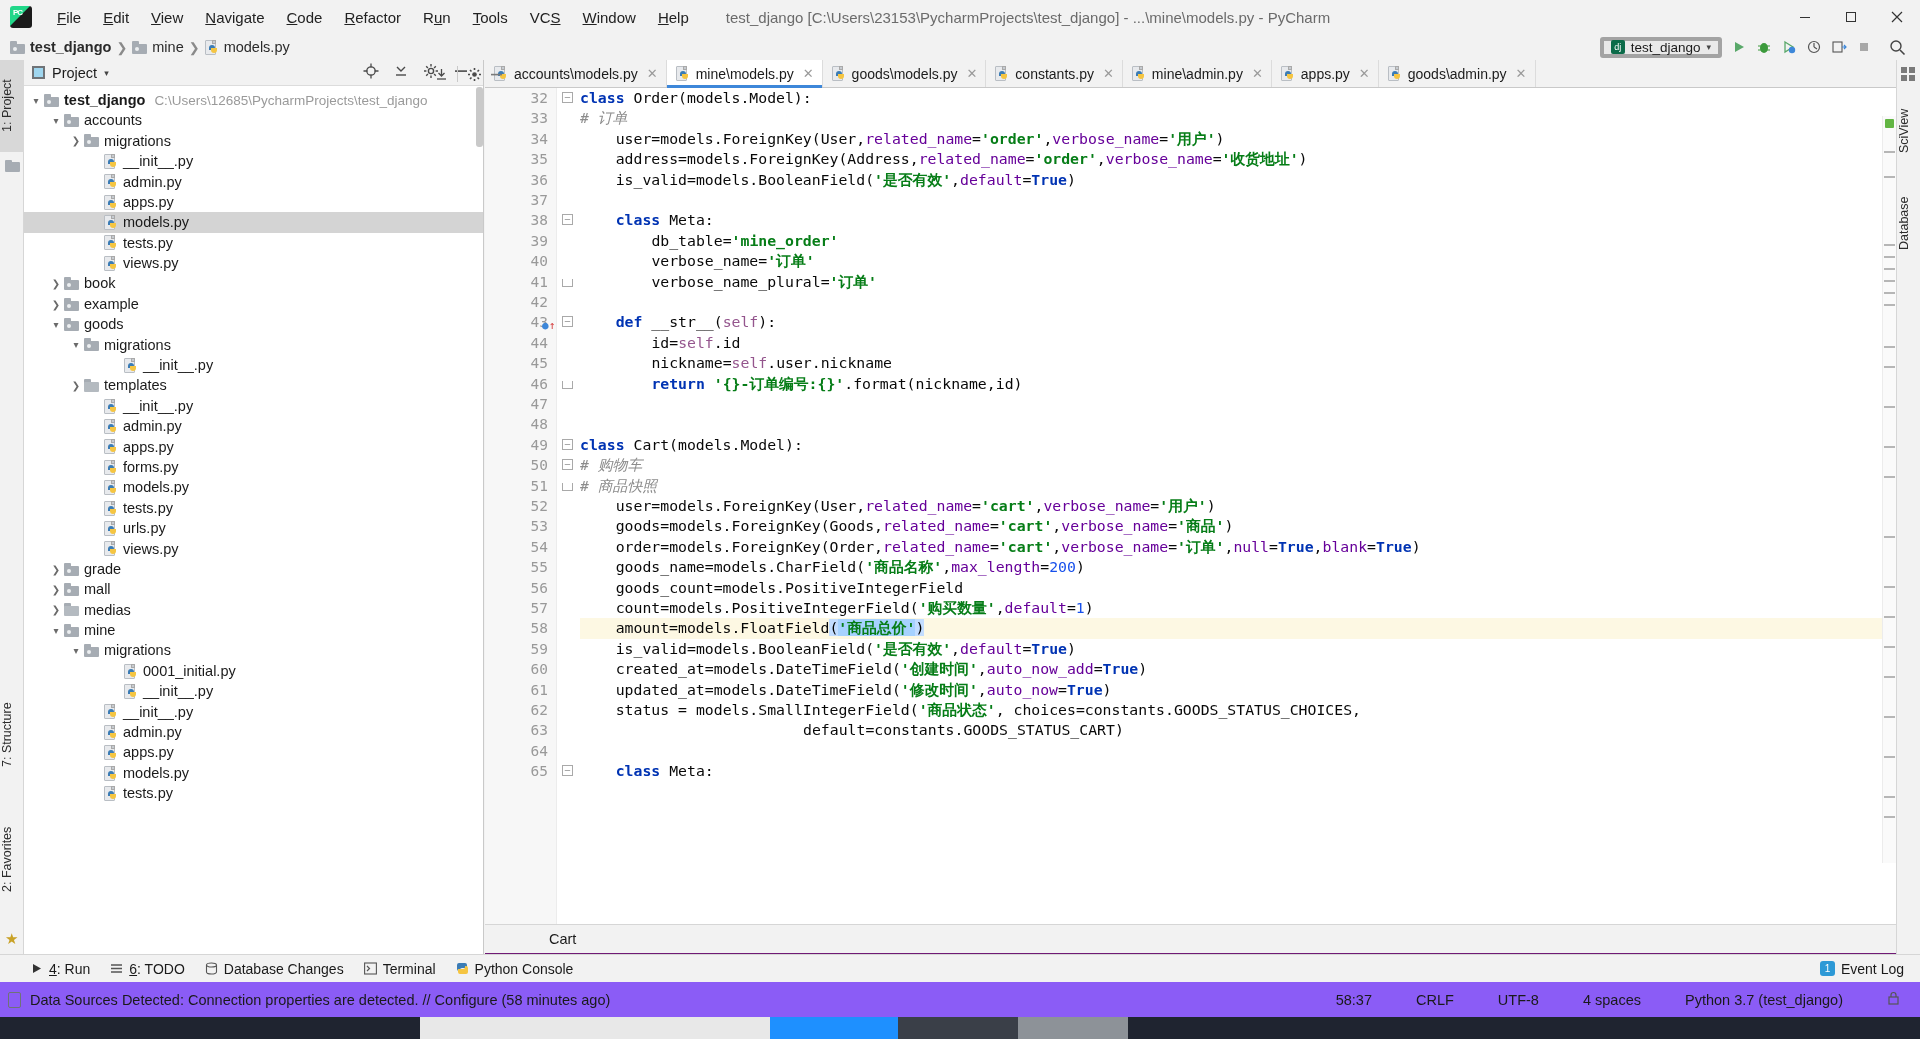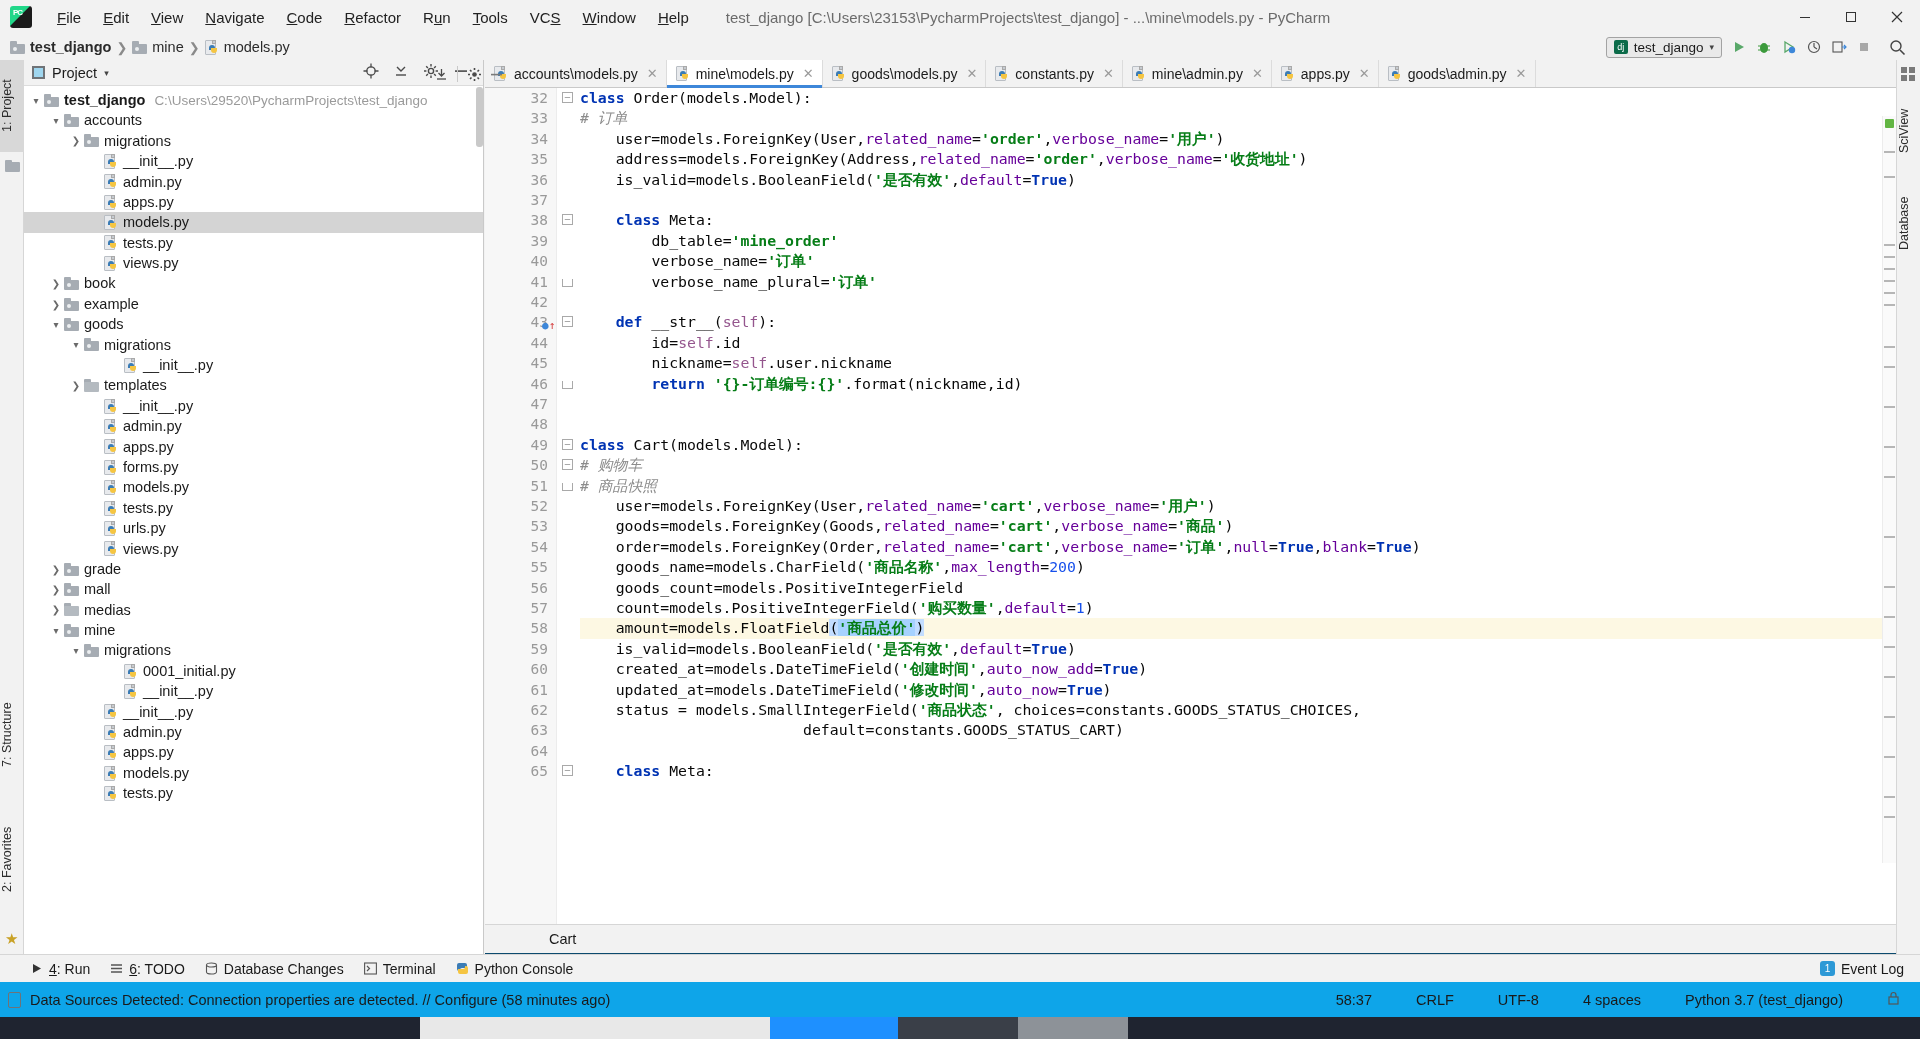--- a/index.html
+++ b/index.html
@@ -90,21 +90,21 @@
   .trow.sel { background:#d4d4d4; }
   .trow .arrow { width:16px; text-align:center; color:#6a6a6a; font-size:10px; flex:0 0 16px; }
   .trow .arrow.none { color:transparent; }
   .trow .ico { margin-right:5px; display:inline-flex; }
   .trow .lbl { line-height:1; }
   .trow .lbl.bold { font-weight:bold; }
   .trow .path { color:#9a9a9a; margin-left:9px; font-size:13.5px; }
   .proj-scroll{ position:absolute; right:0px; top:27px; width:7px; height:60px; background:#c9c9c9; border-radius:3px;}
 
   
-  .editor-wrap { position:absolute; left:485px; top:60px; right:24px; height:925px; background:#0c4a6e; }
+  .editor-wrap { position:absolute; left:485px; top:60px; right:24px; height:925px; background:#701a75; }
   .tabbar {
     height:28px; background:#f2f2f2; display:flex; align-items:stretch;
     border-bottom:1px solid #c9c9c9;
   }
   .etab {
     display:flex; align-items:center; padding:0 8px 0 9px; gap:6px;
     font-size:14px; color:#1b1b1b; border-right:1px solid #dcdcdc;
     background:#f2f2f2; position:relative; white-space:nowrap;
   }
   .etab.active { background:#ffffff; }
@@ -165,21 +165,21 @@
     font-size:14px; color:#1a1a1a;
   }
   .toolwin .tw { display:flex; align-items:center; gap:6px; white-space:nowrap; }
   .toolwin .tw u { text-decoration: underline; }
   .toolwin .right { margin-left:auto; display:flex; align-items:center; gap:8px; padding-right:16px; }
   .evtlog{ display:flex; align-items:center; gap:6px; }
   .evtlog .dot{ width:15px;height:15px;background:#2d99d6;border-radius:3px;color:#fff;font-size:10px;text-align:center;line-height:15px;}
 
   .statusbar {
     position:absolute; left:0; bottom:22px; width:1920px; height:35px;
-    background:#0ea5e9; display:flex; align-items:center; padding-left:8px;
+    background:#8b5cf6; display:flex; align-items:center; padding-left:8px;
     font-size:14.5px; color:#1a1a1a;
   }
   .statusbar .msgicon{ width:13px;height:16px;border:1px solid #6f7377;border-radius:2px;margin-right:9px;}
   .statusbar .right { margin-left:auto; display:flex; align-items:center; gap:44px; padding-right:20px; }
   .taskbar{
     position:absolute; left:0; bottom:0; width:1920px; height:22px;
     background:#1f2430;
   }
   .tb-seg{ position:absolute; top:0; height:22px; }
 
@@ -249,21 +249,21 @@
       <span class="py-ico">
           <span class="page"></span>
           <span class="fold"></span>
           <span class="snake1"></span>
           <span class="snake2"></span>
         </span>
       <span class="name">models.py</span>
     </div>
 
     <div style="margin-left:auto;display:flex;align-items:center;gap:9px;padding-right:14px;">
-      <div style="display:flex;align-items:center;gap:6px;border:1px solid #a3a3a3;background:#e9e9e9;border-radius:3px;padding:2px 7px;height:21px;">
+      <div style="display:flex;align-items:center;gap:6px;border:4px solid #a3a3a3;background:#e9e9e9;border-radius:3px;padding:2px 7px;height:21px;">
         <span style="width:14px;height:14px;background:#0b6b49;border-radius:2px;color:#fff;font-size:9px;text-align:center;line-height:14px;">dj</span>
         <span style="font-size:13.5px;color:#1a1a1a;">test_django</span>
         <span style="font-size:9px;color:#444;">▾</span>
       </div>
       <span class="icon-btn">
         <svg width="16" height="16" viewBox="0 0 16 16">
             <path d="M4 3 L13 8 L4 13 Z" fill="#59a869"></path>
           </svg>
       </span>
       <span class="icon-btn">
@@ -363,21 +363,21 @@
           <span style="display:inline-block;width:0px"></span>
           <span class="arrow">▾</span>
           <span class="ico">
             <span class="folder-ico">
               <span class="t"></span>
               <span class="b"></span>
               <span class="dot"></span>
             </span>
           </span>
           <span class="lbl bold">test_django</span>
-          <span class="path">C:\Users\29520\PycharmProjects\test_django</span>
+          <span class="path">C:\Users\12685\PycharmProjects\test_django</span>
         </div>
         <div class="trow">
           <span style="display:inline-block;width:20px"></span>
           <span class="arrow">▾</span>
           <span class="ico">
             <span class="folder-ico">
               <span class="t"></span>
               <span class="b"></span>
               <span class="dot"></span>
             </span>

